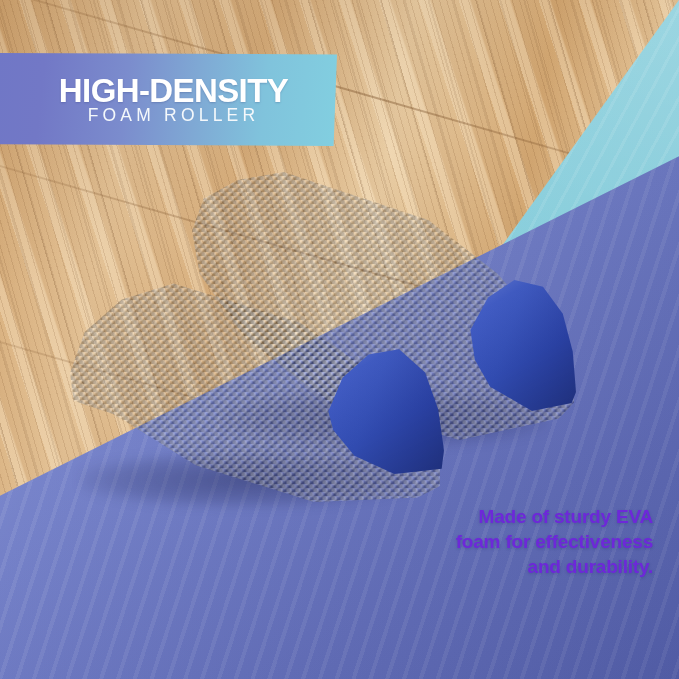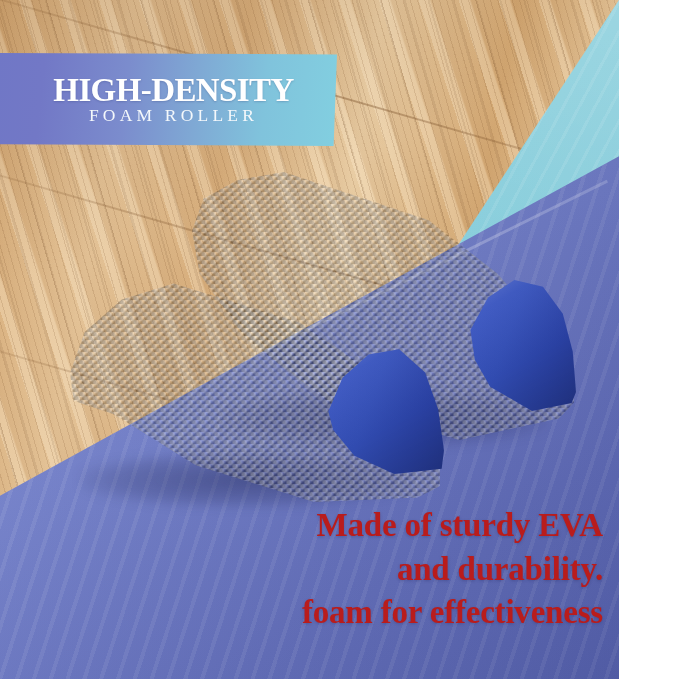--- a/index.html
+++ b/index.html
@@ -1,22 +1,21 @@
 <!DOCTYPE html>
 <html><head>
 <meta charset="utf-8">
 <style>
   html,body{margin:0;padding:0;background:#fff;}
   body{font-family:"Liberation Sans",sans-serif;}
 
   #stage{
     position:relative;
-    width:619px;height:679px;
+    width:679px;height:679px;
     overflow:hidden;
-    font-family:Liberation Serif, serif;
   }
 
   
   .wood{
     position:absolute;inset:0;
     background:
       repeating-linear-gradient(74deg,
         rgba(120,78,40,.16) 0px, rgba(120,78,40,.16) 1px,
         rgba(255,255,255,0) 1px, rgba(255,255,255,0) 7px),
       repeating-linear-gradient(74deg,
@@ -188,27 +187,27 @@
   }
   #roller-front .cap{
     right:-4px;top:72px;width:118px;height:130px;
     clip-path:polygon(2% 52%, 14% 26%, 36% 8%, 62% 4%, 84% 22%, 95% 50%, 100% 82%, 98% 96%, 58% 100%, 24% 86%, 6% 66%);
     border-radius:0;
   }
 
   
   .copy{
     position:absolute;
-    right:16px;
+    right:26px;
     top:504px;
     width:330px;
     text-align:right;
-    color:#b91c1c;
+    color:#6d28d9;
     font-weight:bold;
-    font-size:33px;
+    font-size:19px;
     line-height:1.32;
     letter-spacing:-0.2px;
     text-shadow:0 1px 3px rgba(30,35,95,.28);
   }
   .copy .ln{display:block;}
 </style>
 </head>
 <body>
 
 <div id="stage">
@@ -246,17 +245,17 @@
 
   <div class="banner">
     <div class="banner-inner">
       <div class="title">HIGH-DENSITY</div>
       <div class="subtitle">FOAM ROLLER</div>
     </div>
   </div>
 
   <div class="copy">
     <span class="ln">Made of sturdy EVA</span>
+    <span class="ln">foam for effectiveness</span>
     <span class="ln">and durability.</span>
-    <span class="ln">foam for effectiveness</span>
   </div>
 
 </div>
 
 </body></html>

